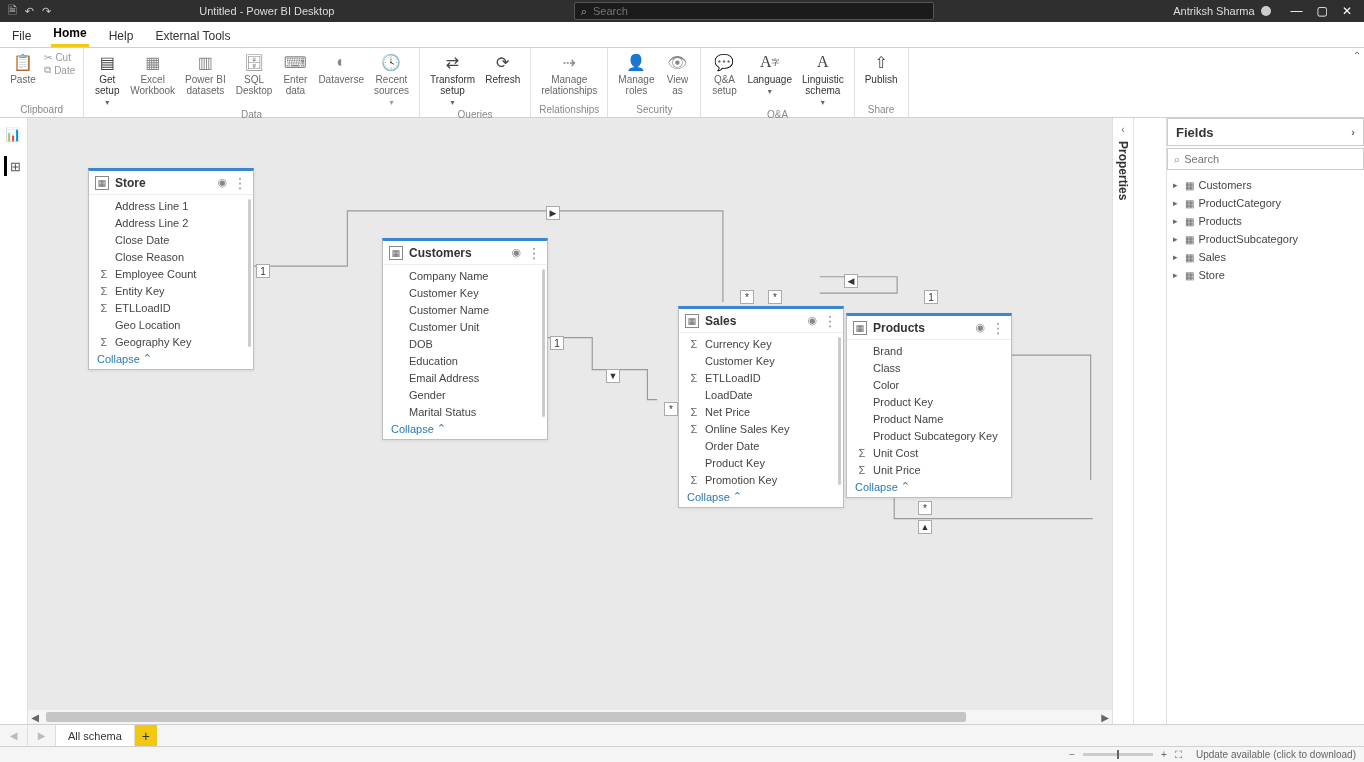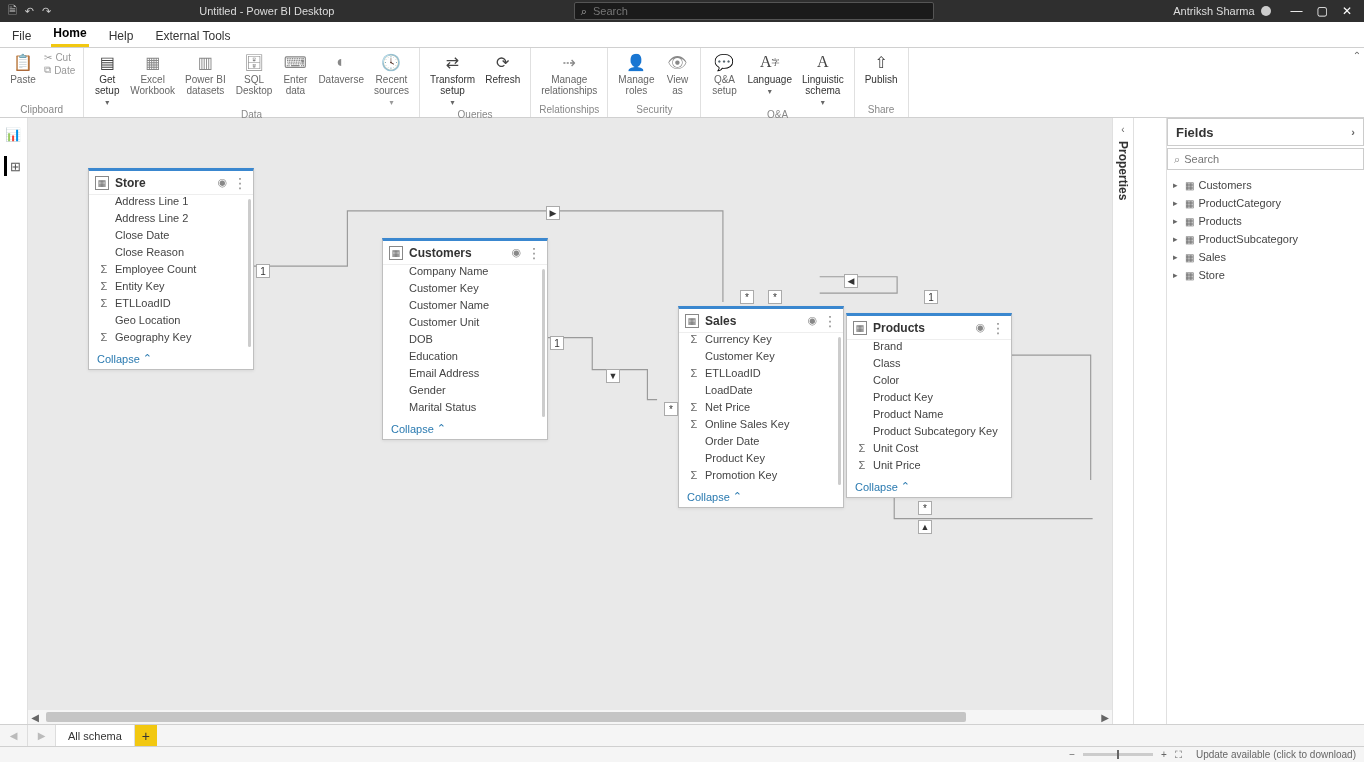--- a/index.html
+++ b/index.html
@@ -40,21 +40,21 @@
 .scroll-h .thumb { height:10px; background:#c5c5c5; border-radius:2px; margin-left:4px; width:920px; }
 .scroll-h .arrow { width:14px; text-align:center; color:#666; font-size:10px;}
 
 .table-card { position: absolute; background: #fff; border: 1px solid #bfbfbf; border-top: 3px solid #3a87cf; box-shadow: 0 1px 3px rgba(0,0,0,0.08); font-size: 11px; }
 .table-card .hdr { display: flex; align-items: center; height: 24px; padding: 0 6px; gap: 6px; border-bottom: 1px solid #eee; }
 .table-card .hdr .tico { width:14px; height:14px; border:1px solid #888; display:flex;align-items:center;justify-content:center;font-size:9px;color:#666;}
 .table-card .hdr .tname { font-weight: 600; flex: 1; font-size: 12px; }
 .table-card .hdr .eye { color: #888; font-size: 11px; cursor:pointer;}
 .table-card .hdr .dots { color: #888; font-size: 14px; cursor:pointer; line-height:10px;}
 .table-card .flds { max-height: var(--mh, 200px); overflow: hidden; }
-.table-card .fld { display: flex; align-items: flex-start; height: 17px; padding: 0 6px 0 10px; gap: 6px; color: #444; }
+.table-card .fld { display: flex; align-items: flex-end; height: 17px; padding: 0 6px 0 10px; gap: 6px; color: #444; }
 .table-card .fld .sig { width:10px; text-align:center; color:#666; font-size:11px;}
 .table-card .collapse { padding: 4px 8px; color: #2a7ab0; font-size: 11px; cursor: pointer; display:flex; align-items:center; gap:3px;}
 .table-card .innerscroll { position:absolute; right:2px; top:28px; bottom:22px; width:3px; background:#ccc; border-radius:2px;}
 
 .rel-label { position:absolute; width:14px; height:14px; background:#fff; border:1px solid #aaa; font-size:10px; display:flex;align-items:center;justify-content:center; color:#333;}
 .rel-arrow { position:absolute; width:14px; height:14px; background:#fff; border:1px solid #aaa; font-size:9px; display:flex; align-items:center; justify-content:center; color:#333;}
 
 .properties-rail { width: 22px; border-left:1px solid #e0e0e0; border-right:1px solid #e0e0e0; display:flex; flex-direction:column; align-items:center; padding-top:6px; background:#fff;}
 .properties-rail .chev { font-size:10px; color:#666; cursor:pointer; margin-bottom:4px;}
 .properties-rail .vtxt { writing-mode: vertical-rl; font-size: 12px; font-weight:600; color:#333; margin-top:2px;}

